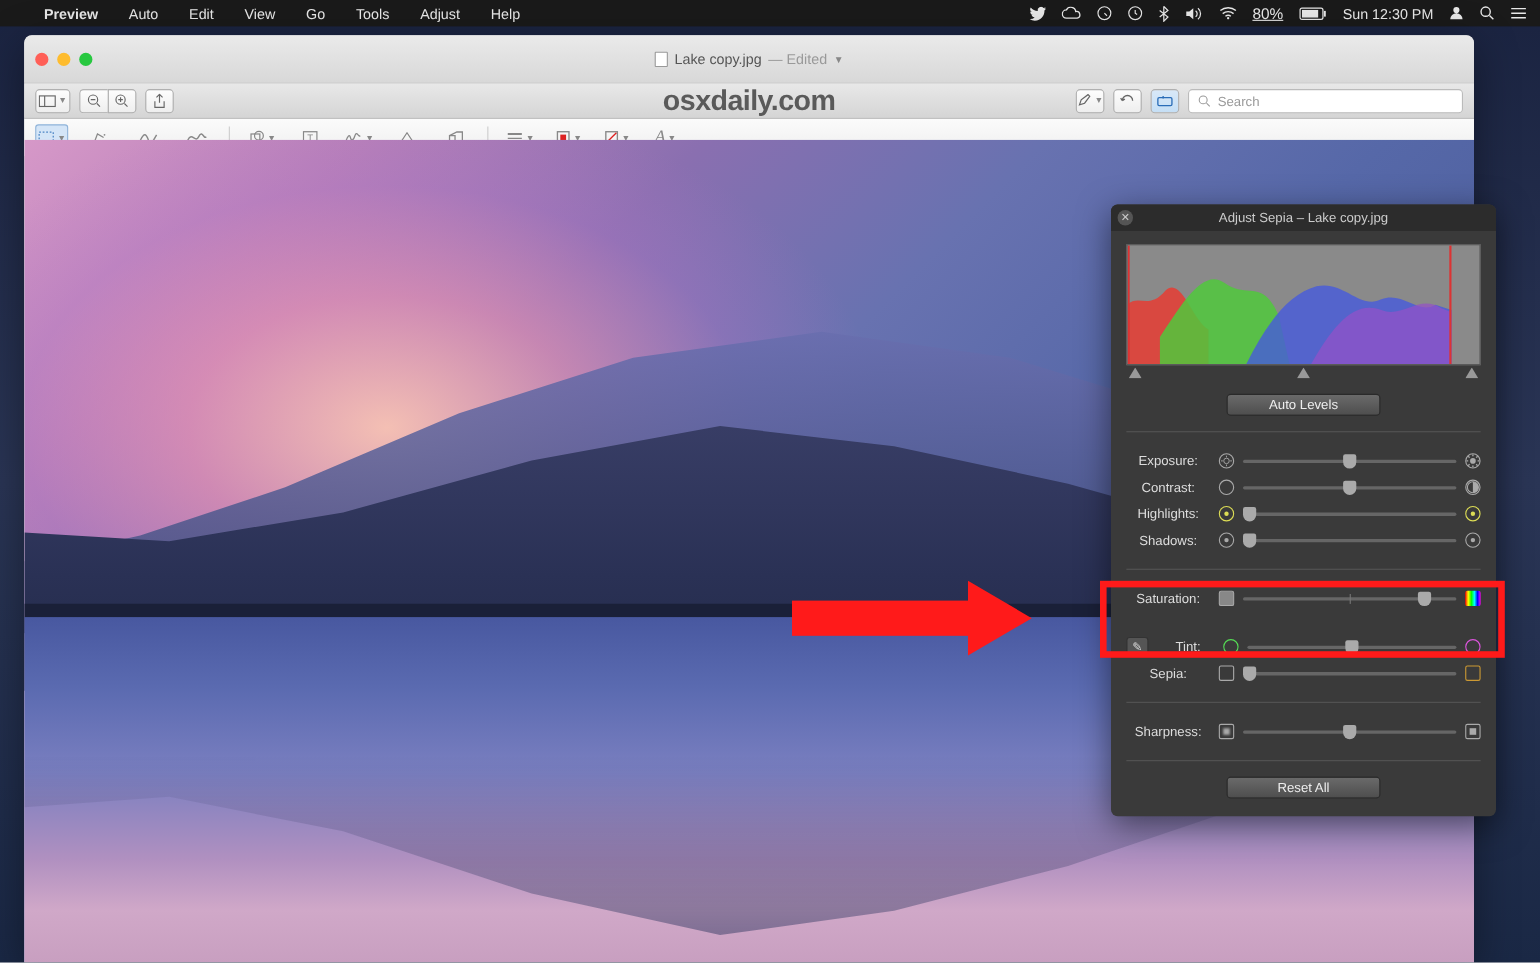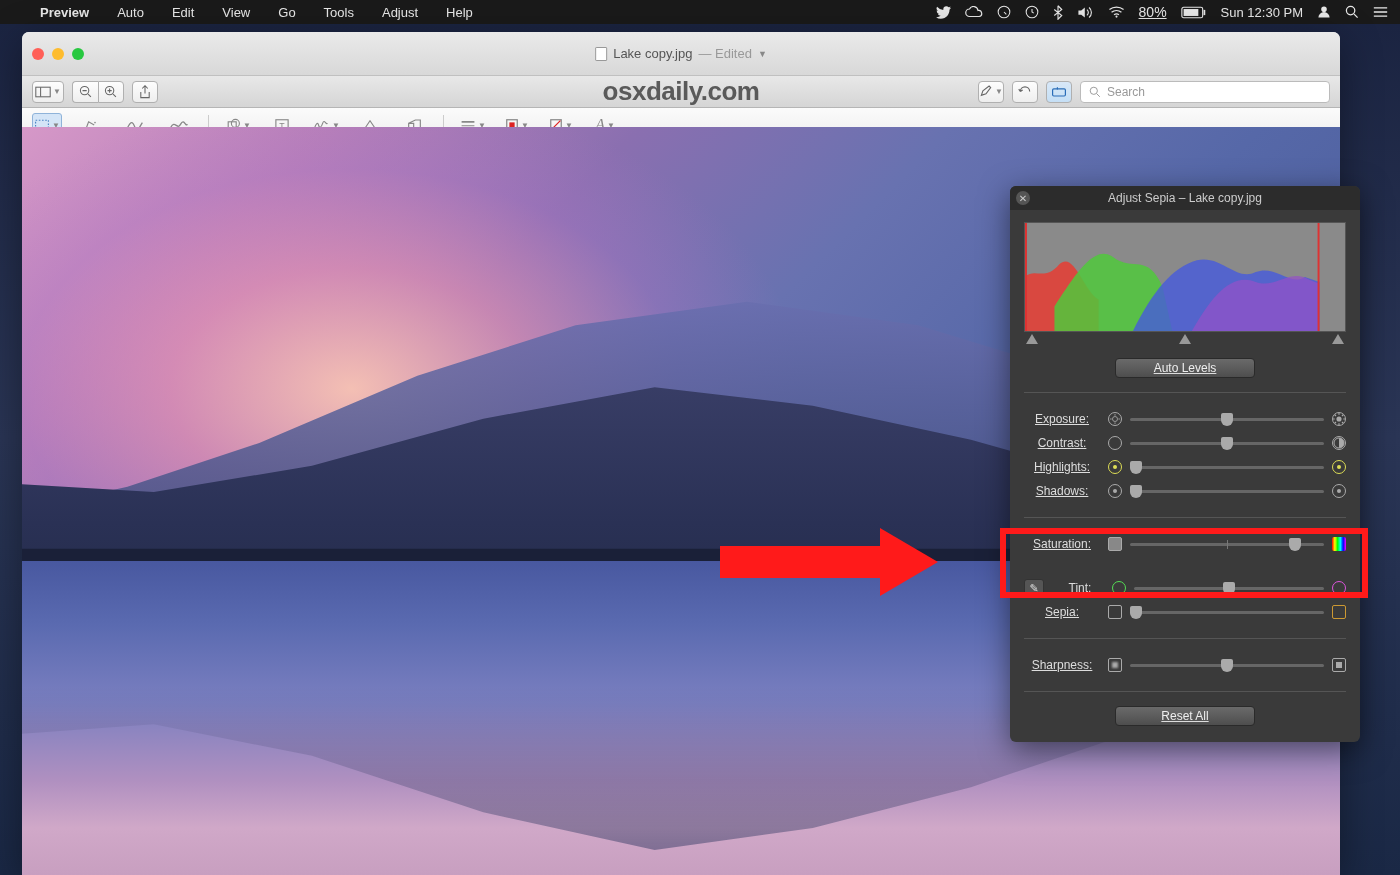--- a/index.html
+++ b/index.html
@@ -56,21 +56,21 @@
 .mountain-near { position: absolute; left: 0; right: 0; top: 32%; height: 35%; background: linear-gradient(180deg, #3a3f68 0%, #2a3155 60%, #222a48 100%); clip-path: polygon(0% 45%, 10% 48%, 22% 38%, 35% 20%, 48% 8%, 60% 15%, 72% 28%, 84% 45%, 94% 55%, 100% 52%, 100% 100%, 0 100%); }
 .trees { position: absolute; left: 0; right: 0; top: 54%; height: 6%; background: #1a2038; clip-path: polygon(0 40%, 100% 40%, 100% 100%, 0 100%); }
 .water { position: absolute; left: 0; right: 0; top: 58%; bottom: 0; background: linear-gradient(180deg, #4858a0 0%, #5a6ab0 20%, #7a7fc0 45%, #b090c0 70%, #d0a8c8 85%, #c89fc0 100%); }
 .water-reflection { position: absolute; left: 0; right: 0; top: 58%; bottom: 0; transform: scaleY(-1); opacity: 0.6; }
 .water-reflection .mr { position: absolute; inset: 0; background: linear-gradient(180deg, #3a3f68 0%, transparent 60%); clip-path: polygon(0% 45%, 10% 48%, 22% 38%, 35% 20%, 48% 8%, 60% 15%, 72% 28%, 84% 45%, 94% 55%, 100% 52%, 100% 100%, 0 100%); }
 
 
 .panel { position: absolute; right: 40px; top: 186px; width: 350px; background: #3a3a3a; border-radius: 6px; box-shadow: 0 8px 30px rgba(0,0,0,0.5); color: #ddd; font-size: 12px; }
 .panel-title { height: 24px; background: #2c2c2c; border-radius: 6px 6px 0 0; display: flex; align-items: center; justify-content: center; position: relative; font-size: 12px; color: #ccc; }
 .panel-close { position: absolute; left: 6px; width: 14px; height: 14px; border-radius: 50%; background: #555; display: flex; align-items: center; justify-content: center; color: #ccc; font-size: 10px; }
-.panel-body { padding: 12px 14px 16px; text-decoration: underline; }
+.panel-body { padding: 12px 14px 16px; }
 .histogram { height: 110px; background: #8a8a8a; border: 1px solid #555; position: relative; overflow: hidden; }
 .histo-shape { position: absolute; bottom: 0; left: 0; right: 0; height: 100%; }
 .histo-r { fill: rgba(230,60,50,0.85); } .histo-g { fill: rgba(80,200,60,0.85); } .histo-b { fill: rgba(70,90,220,0.8); } .histo-v { fill: rgba(150,80,200,0.7); }
 .histo-handles { display: flex; justify-content: space-between; margin-top: 2px; padding: 0 2px; }
 .histo-handle { width: 12px; height: 10px; background: #999; clip-path: polygon(50% 0, 100% 100%, 0 100%); }
 .pill-btn { display: block; margin: 14px auto 0; width: 140px; height: 20px; background: linear-gradient(#6a6a6a,#4e4e4e); border: 1px solid #2a2a2a; border-radius: 4px; color: #eee; text-align: center; line-height: 18px; font-size: 12px; }
 .divider { height: 1px; background: #555; margin: 14px 0; }
 .slider-row { display: flex; align-items: center; height: 24px; gap: 8px; }
 .slider-label { width: 76px; text-align: center; color: #ddd; }
 .slider-icon { width: 14px; height: 14px; border-radius: 50%; border: 1.5px solid #aaa; flex-shrink: 0; display: flex; align-items: center; justify-content: center; }

